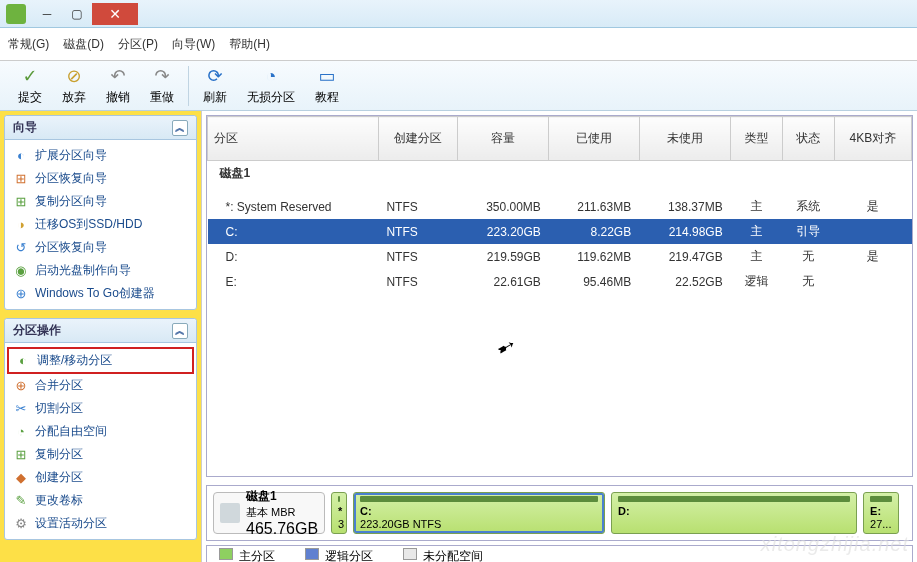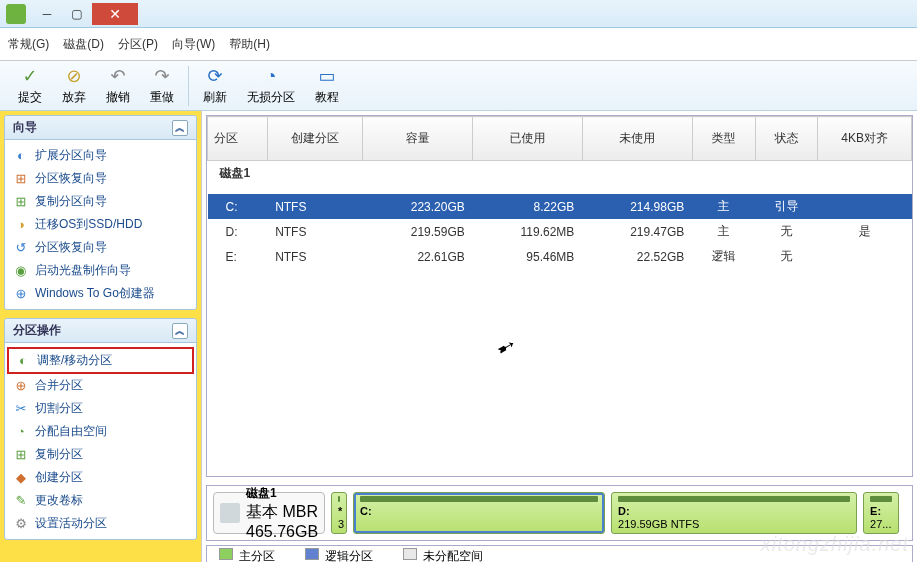--- a/index.html
+++ b/index.html
@@ -214,20 +214,30 @@
               <th>4KB对齐</th>
             </tr>
           </thead>
         <tbody id="tbody">
             <tr class="disk">
               <td colspan="8">磁盘1</td>
             </tr>
             <tr>
               <td colspan="8" style="height:6px"></td>
             </tr>
+            <tr>
+              <td>*: System Reserved</td>
+              <td class="l">NTFS</td>
+              <td>350.00MB</td>
+              <td>211.63MB</td>
+              <td>138.37MB</td>
+              <td class="c">主</td>
+              <td class="c">系统</td>
+              <td class="c">是</td>
+            </tr>
             <tr class="sel">
               <td>C:</td>
               <td class="l">NTFS</td>
               <td>223.20GB</td>
               <td>8.22GB</td>
               <td>214.98GB</td>
               <td class="c">主</td>
               <td class="c">引导</td>
               <td class="c"></td>
             </tr>
@@ -254,37 +264,37 @@
           </tbody>
       </table>
       <div class="arrow">➸</div>
     </div>
 
     <div class="diskmap" id="diskmap">
         <div class="dm-label">
           <div class="dic"></div>
           <div>
             <div style="font-weight:bold">磁盘1</div>
-            <div style="font-size:16px">基本 MBR</div>
+            <div style="font-size:11px">基本 MBR</div>
             <div style="font-size:16px">465.76GB</div>
           </div>
         </div>
         <div class="dm-part" style="width: 16px;">
           <div class="pbar"></div>
           <div class="pt" style="font-weight:bold">*</div>
           <div class="pt">3</div>
         </div>
         <div class="dm-part sel" style="width: 252px;">
           <div class="pbar"></div>
           <div class="pt" style="font-weight:bold">C:</div>
+          <div class="pt">223.20GB NTFS</div>
         </div>
         <div class="dm-part" style="width: 246px;">
           <div class="pbar"></div>
           <div class="pt" style="font-weight:bold">D:</div>
-          <div class="pt">219.59GB NTFS</div>
         </div>
         <div class="dm-part" style="width: 36px;">
           <div class="pbar"></div>
           <div class="pt" style="font-weight:bold">E:</div>
           <div class="pt">27...</div>
         </div>
       </div>
 
     <div class="legend" id="legend">
         <div class="li">

